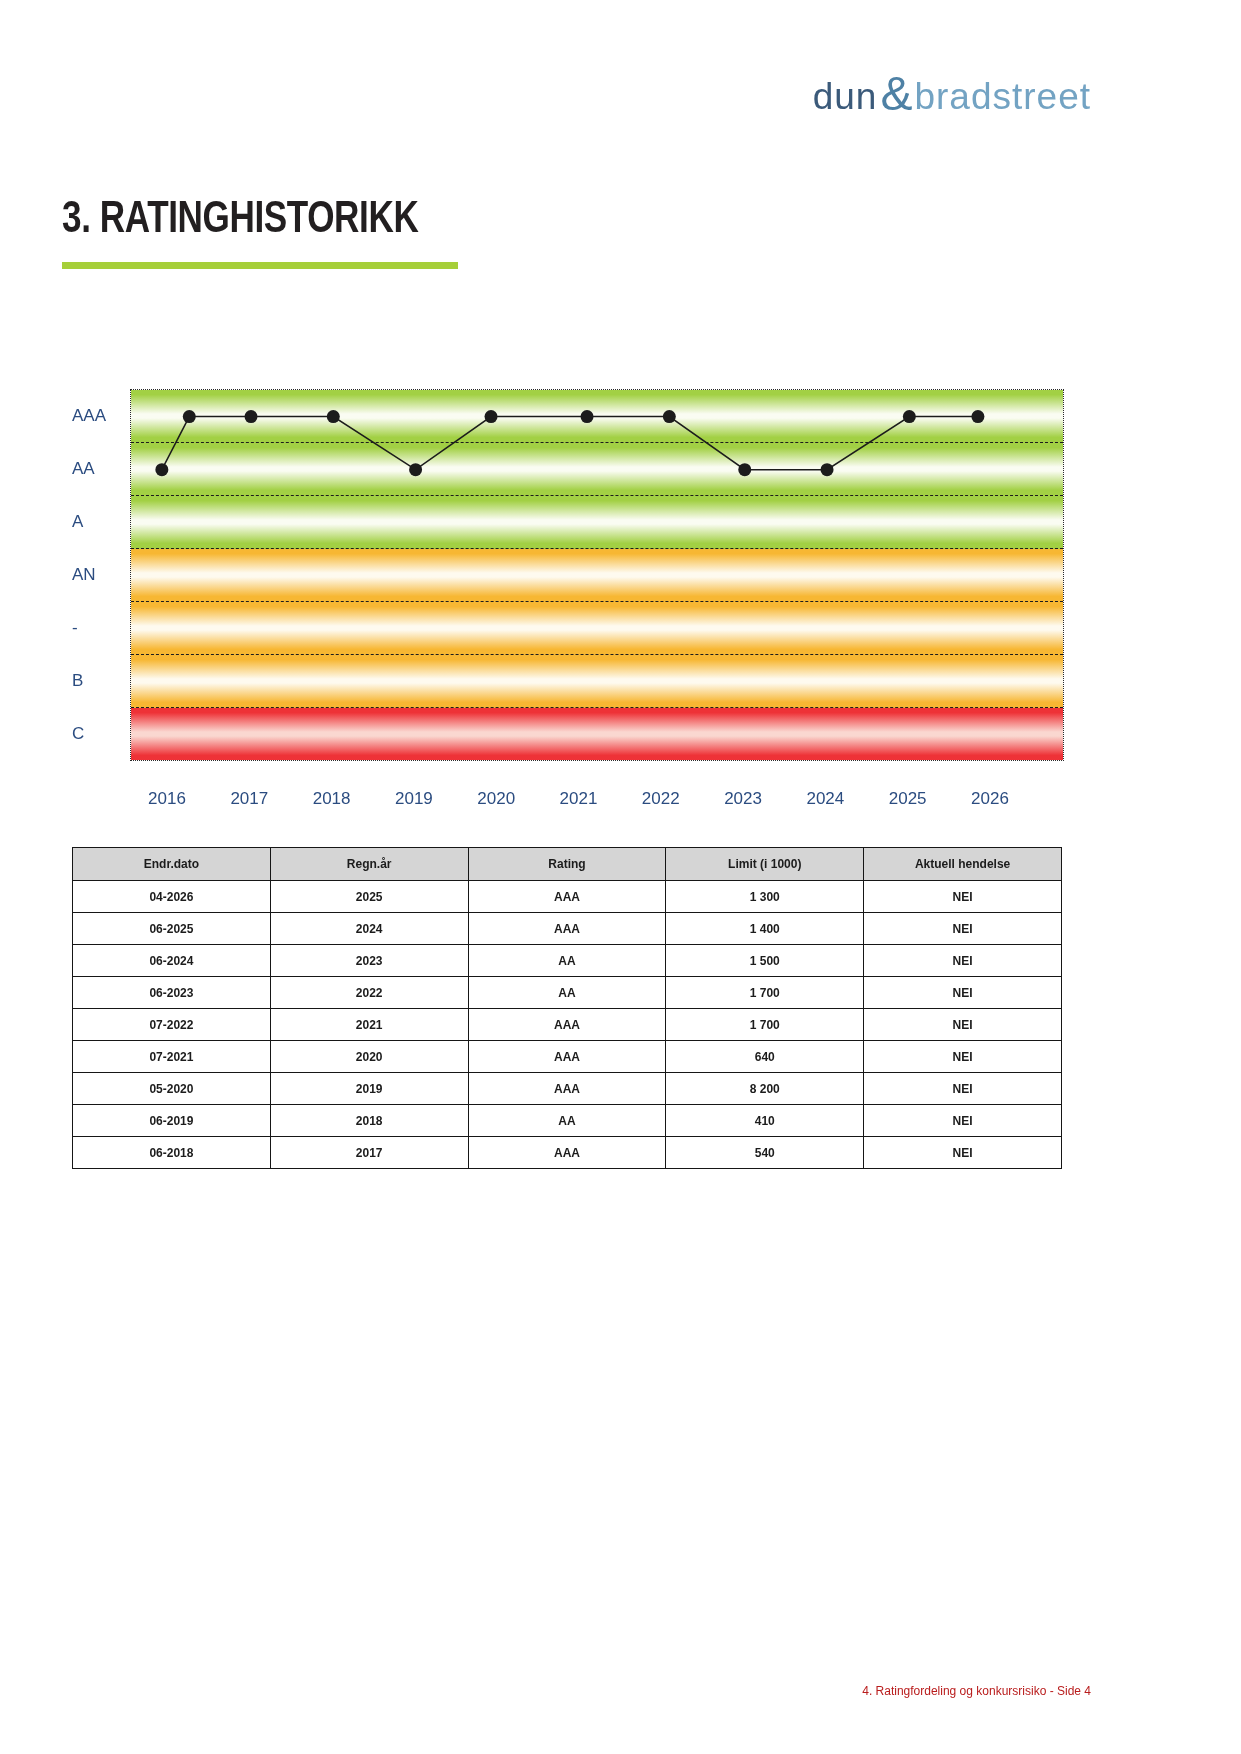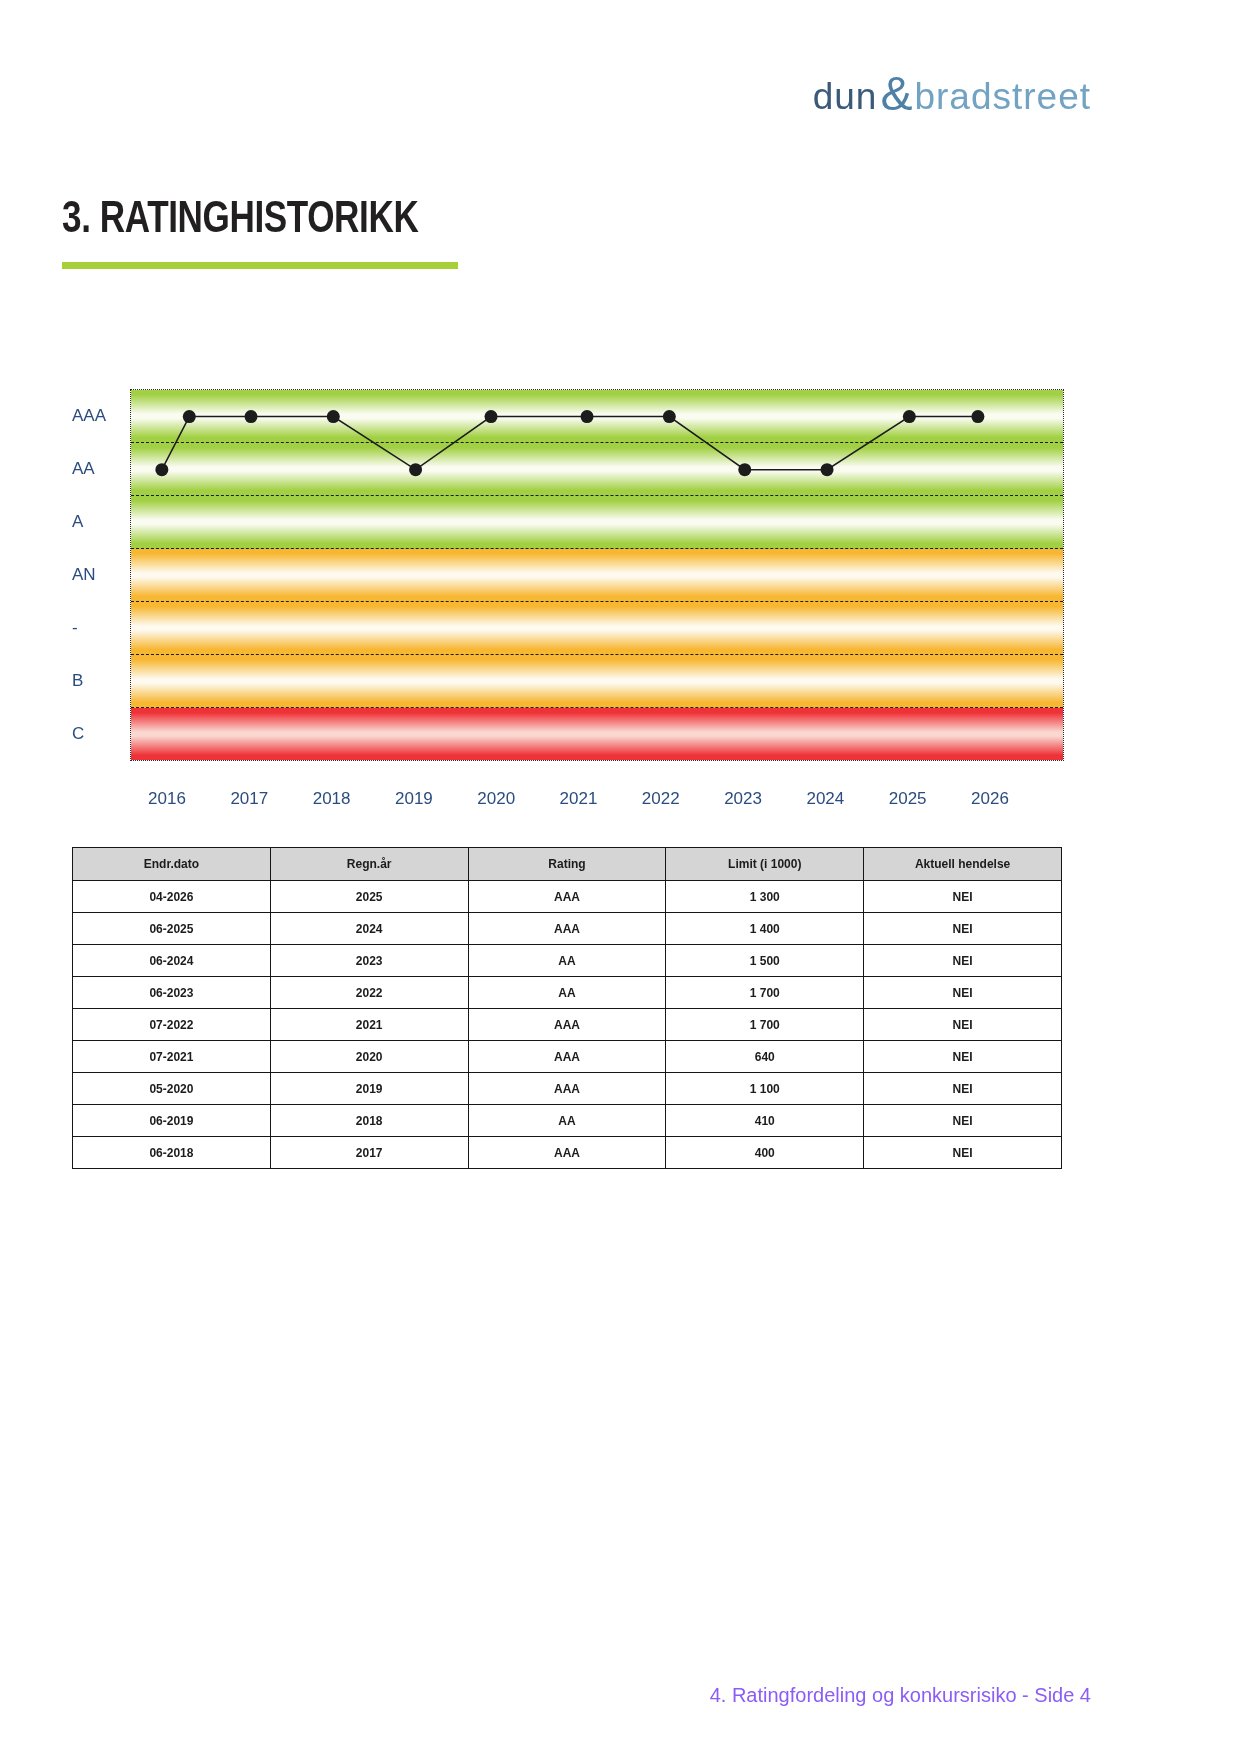--- a/index.html
+++ b/index.html
@@ -66,21 +66,21 @@
   .rating-table th,.rating-table td{
     border:1.6px solid #161616;
     text-align:center;vertical-align:middle;
     padding:0;overflow:hidden;white-space:nowrap;
   }
   .rating-table th{height:32px;background:#d5d5d5;font-weight:bold;}
   .rating-table td{height:31px;background:#ffffff;font-weight:bold;}
   
   .footer{
     position:absolute;top:1684px;right:179px;
-    font-size:20px;color:#8b5cf6;
+    font-size:12px;color:#b91c1c;
   }
 </style>
 </head>
 <body>
 
 <div id="page">
 
   <div class="logo">
     <span class="w1">dun</span>
       <span class="amp">&amp;</span>
@@ -191,35 +191,35 @@
           <td>07-2021</td>
           <td>2020</td>
           <td>AAA</td>
           <td>640</td>
           <td>NEI</td>
         </tr>
         <tr>
           <td>05-2020</td>
           <td>2019</td>
           <td>AAA</td>
-          <td>1 100</td>
+          <td>8 200</td>
           <td>NEI</td>
         </tr>
         <tr>
           <td>06-2019</td>
           <td>2018</td>
           <td>AA</td>
           <td>410</td>
           <td>NEI</td>
         </tr>
         <tr>
           <td>06-2018</td>
           <td>2017</td>
           <td>AAA</td>
-          <td>400</td>
+          <td>540</td>
           <td>NEI</td>
         </tr>
       </tbody>
   </table>
 
   <div class="footer">4. Ratingfordeling og konkursrisiko - Side 4</div>
 
 </div>
 
 </body></html>

